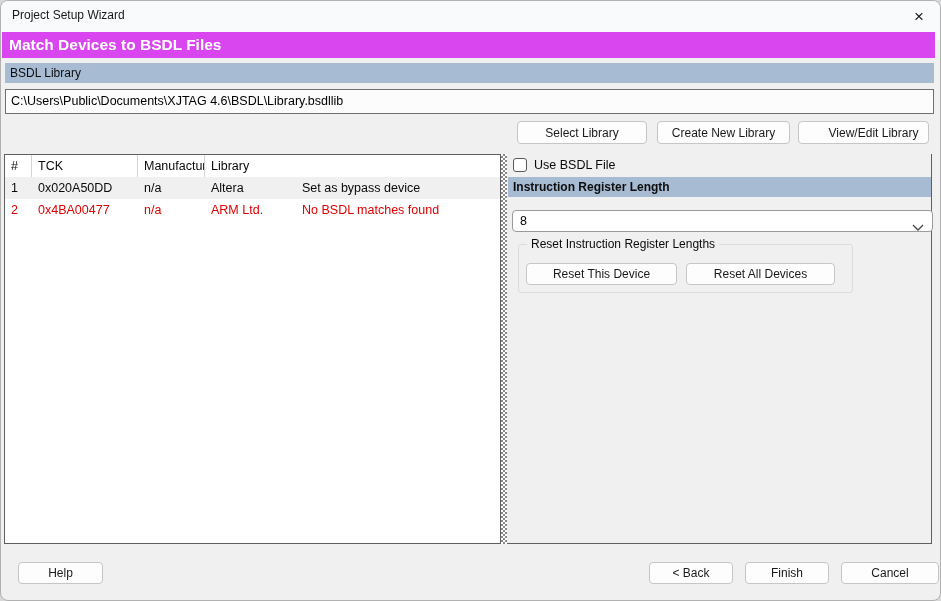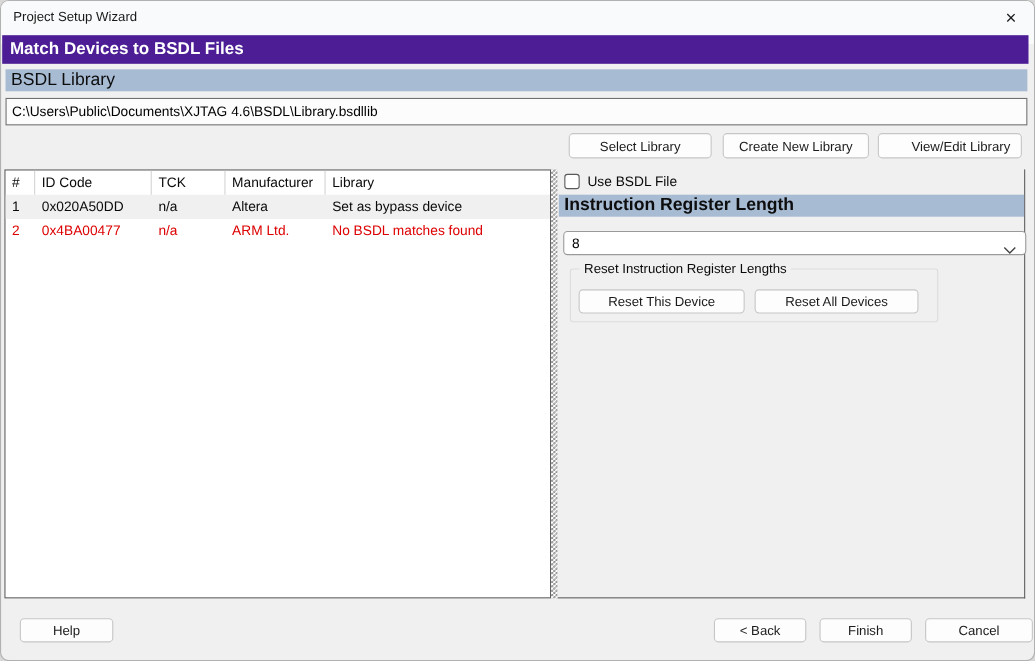--- a/index.html
+++ b/index.html
@@ -11,26 +11,26 @@
   
   .titlebar{position:absolute;left:0;top:0;width:100%;height:39px;background:#f9fafb;}
   .titlebar .title{position:absolute;left:11px;top:7px;font-size:12px;color:#191919;}
   .close-btn{
     position:absolute;right:9px;top:4px;width:24px;height:22px;
     display:flex;align-items:center;justify-content:center;
     font-size:17px;color:#1a1a1a;cursor:pointer;line-height:1;
   }
   
   .band{
-    position:absolute;left:1px;top:31px;width:933px;height:26px;background:#4c1d95;
+    position:absolute;left:1px;top:31px;width:933px;height:26px;background:#d946ef;
     color:#ffffff;font-size:15.5px;font-weight:600;line-height:26px;padding-left:7px;
   }
   
   .section-hdr{
-    background:#a7bbd3;color:#0d0d0d;font-size:16px;line-height:20px;height:20px;padding-left:5px;
+    background:#a7bbd3;color:#0d0d0d;font-size:12px;line-height:20px;height:20px;padding-left:5px;
   }
   .bsdl-hdr{position:absolute;left:4px;top:62px;width:929px;}
   
   .path-field{
     position:absolute;left:4px;top:88px;width:929px;height:25px;background:#fcfcfc;
     border:1px solid #707070;font-size:12.5px;line-height:23px;padding-left:5px;color:#000;
     white-space:nowrap;overflow:hidden;
   }
   
   .btn{
@@ -115,21 +115,20 @@
   <div class="section-hdr bsdl-hdr">BSDL Library</div>
   <div class="path-field">C:\Users\Public\Documents\XJTAG 4.6\BSDL\Library.bsdllib</div>
 
   <button class="btn btn-select">Select Library</button>
   <button class="btn btn-create">Create New Library</button>
   <button class="btn btn-viewedit">View/Edit Library</button>
 
   <div class="table-panel">
     <div class="thead">
       <div class="tcell">#</div>
-      <div class="tcell">ID Code</div>
       <div class="tcell">TCK</div>
       <div class="tcell">Manufacturer</div>
       <div class="tcell">Library</div>
     </div>
     <div>
         <div class="trow bypass">
           <div class="tcell">1</div>
           <div class="tcell">0x020A50DD</div>
           <div class="tcell">n/a</div>
           <div class="tcell">Altera</div>

